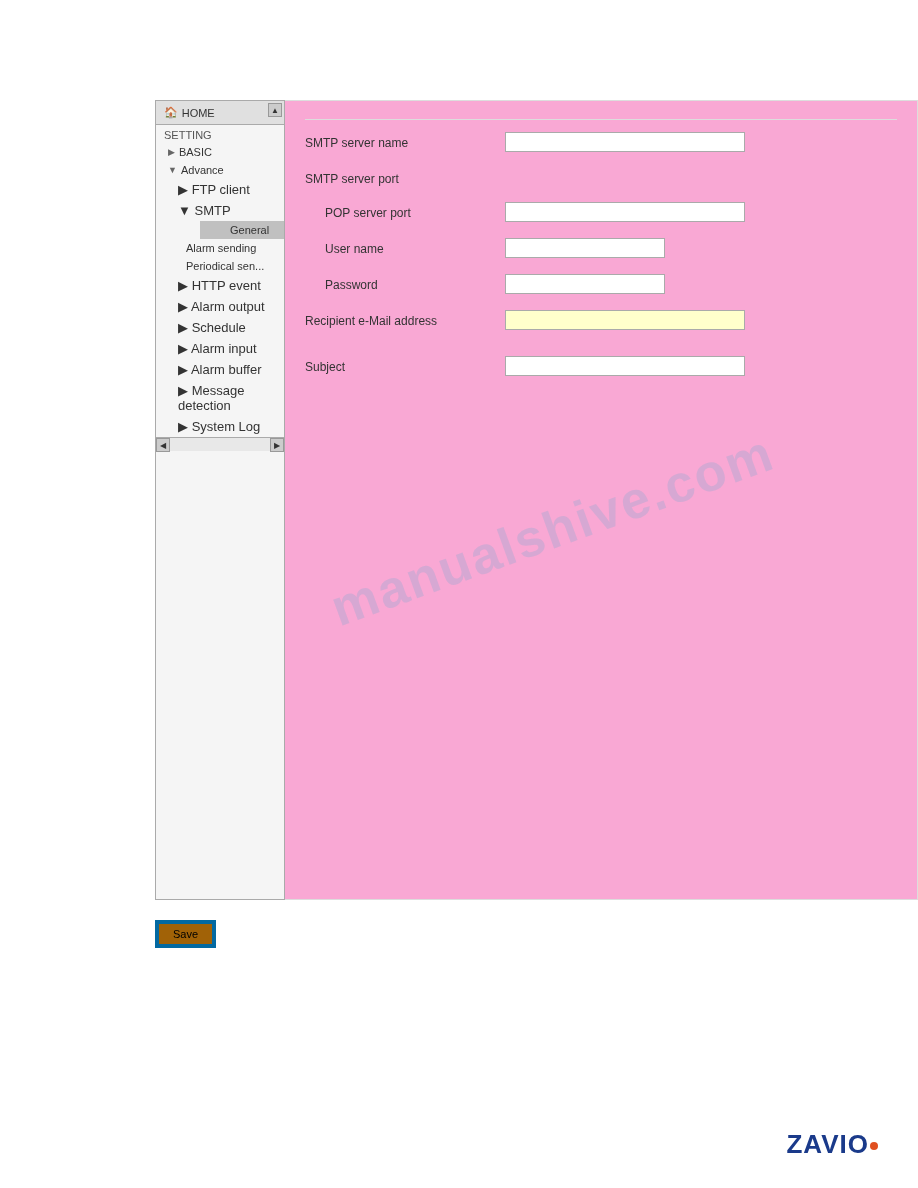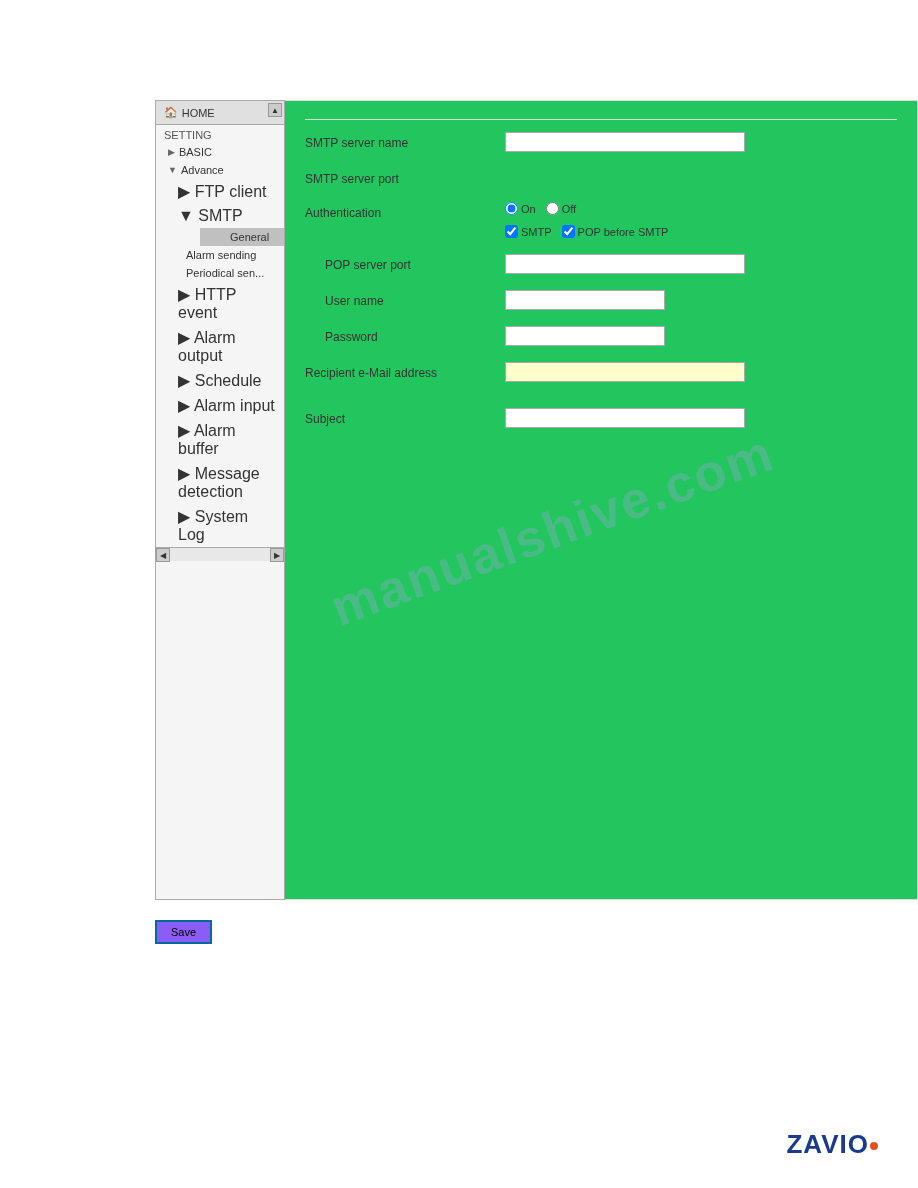--- a/index.html
+++ b/index.html
@@ -72,21 +72,21 @@
     }
 
     .sidebar-item .arrow {
       font-size: 9px;
       color: #666;
     }
 
     .sidebar-sub-item {
       padding: 3px 8px 3px 22px;
       cursor: pointer;
-      font-size: 16px;
+      font-size: 13px;
       color: #333;
     }
 
     .sidebar-sub-sub-item {
       padding: 3px 8px 3px 30px;
       cursor: pointer;
       font-size: 11px;
       color: #333;
     }
 
@@ -120,21 +120,21 @@
       flex: 1;
       background: #e8e8e8;
     }
 
     
     .main-content {
       flex: 1;
       padding: 10px 20px;
       border: 1px solid #ddd;
       border-left: none;
-      background: #22c55e;
+      background: #f9a8d4;
     }
 
     .form-row {
       display: flex;
       align-items: flex-start;
       margin-bottom: 8px;
       padding: 4px 0;
     }
 
     .form-label {
@@ -227,22 +227,22 @@
       width: 240px;
       height: 70px;
       background: #000;
       border: 1px solid #aaa;
       color: #000;
       font-size: 11px;
       resize: none;
     }
 
     .save-button {
-      background: #8b5cf6;
-      border: 2px solid #0369a1;
+      background: #a16207;
+      border: 4px solid #0369a1;
       padding: 4px 14px;
       font-size: 11px;
       cursor: pointer;
       margin-top: 20px;
       display: block;
       margin-left: 155px;
     }
 
     
     .watermark {
@@ -384,45 +384,20 @@
       <div class="form-label">SMTP server name</div>
       <div class="form-control-area">
         <input type="text" class="form-input form-input-wide" value="" style="">
       </div>
     </div>
 
     <div class="form-row">
       <div class="form-label">SMTP server port</div>
     </div>
 
-    <div class="form-row">
-      <div class="form-label">Authentication</div>
-      <div class="form-control-area">
-        <div class="radio-group">
-          <label class="radio-label">
-            <input type="radio" name="auth" checked="" style="">
-            <span>On</span>
-          </label>
-          <label class="radio-label">
-            <input type="radio" name="auth" style="">
-            <span>Off</span>
-          </label>
-        </div>
-        <div class="checkbox-group" style="margin-top: 4px; width: 100%;">
-          <label class="checkbox-label">
-            <input type="checkbox" checked="" style="">
-            <span>SMTP</span>
-          </label>
-          <label class="checkbox-label">
-            <input type="checkbox" checked="" style="">
-            <span>POP before SMTP</span>
-          </label>
-        </div>
-      </div>
-    </div>
 
     <div class="form-row">
       <div class="form-label" style="padding-left: 20px;">POP server port</div>
       <div class="form-control-area">
         <input type="text" class="form-input form-input-wide" value="" style="">
       </div>
     </div>
 
     <div class="form-row">
       <div class="form-label" style="padding-left: 20px;">User name</div>

